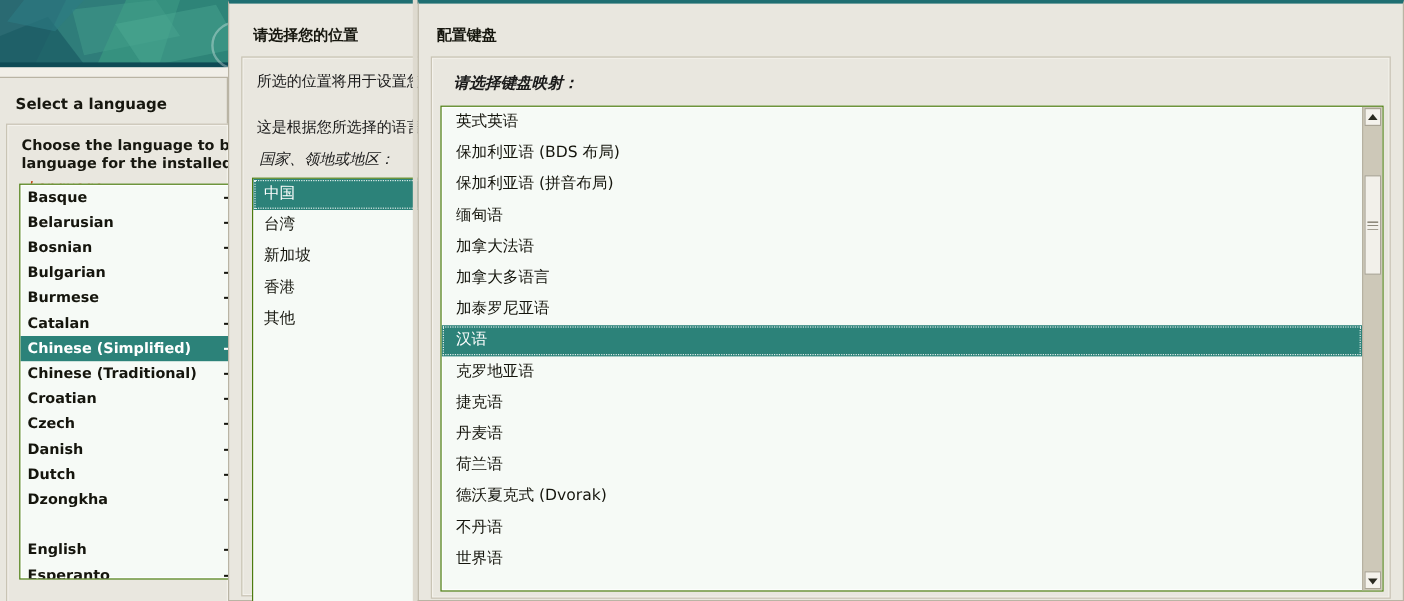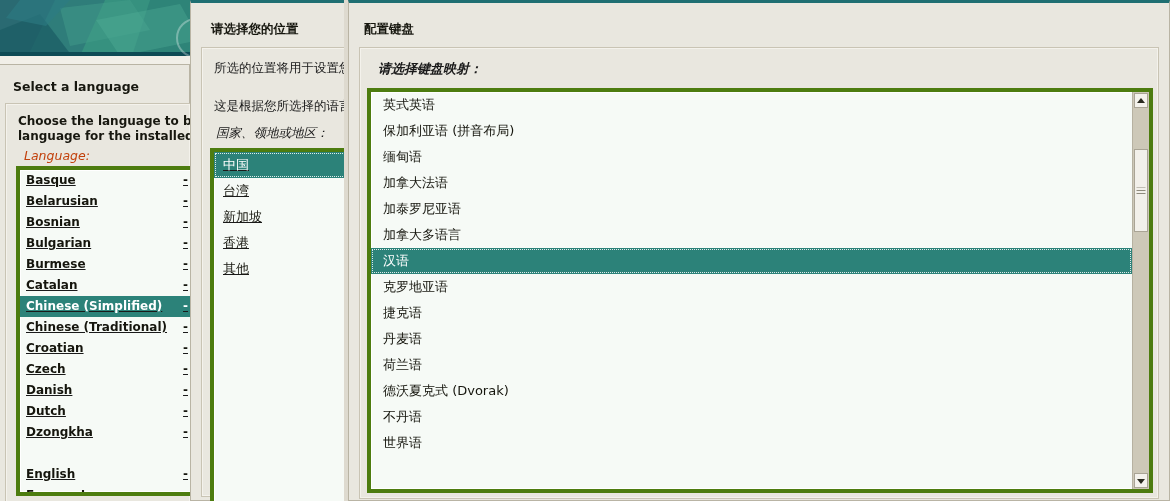--- a/index.html
+++ b/index.html
@@ -23,40 +23,39 @@
       border-radius:50%;box-sizing:border-box;}
 
   
   .panel{background:#e9e7df;border:1px solid #b9b4a4;box-sizing:border-box;}
   .panel-title{font-weight:bold;font-size:12.5px;color:#17170f;}
   .frame{
     background:#e9e7df;border:1px solid #c9c4b4;box-sizing:border-box;
     box-shadow:inset 0 0 0 1px #f4f2ec;
   }
   .listbox{
-    background:#f6faf6;border:4px solid #4d7c0f;box-sizing:border-box;
+    background:#f6faf6;border:1px solid #4d7c0f;box-sizing:border-box;
     overflow:hidden;position:relative;
     box-shadow:inset 0 0 0 1px #ffffff;
-    text-decoration:underline;
   }
   .row{
     height:21px;line-height:21px;padding:0 6px;white-space:nowrap;
     font-size:12px;color:#15150d;box-sizing:border-box;overflow:hidden;
   }
   .row.sel{background:#2c8279;color:#ffffff;}
   .row.sel.dotted{outline:1px dotted rgba(255,255,255,.85);outline-offset:-2px;}
 
   
   #langWin{left:-8px;top:64px;width:198px;height:445px;}
   #langWin .panel-title{position:absolute;left:20px;top:14px;}
   #lang-frame{position:absolute;left:12px;top:38px;width:186px;height:400px;}
   #lang-help{position:absolute;left:12px;top:10px;width:200px;font-weight:bold;
       font-size:12px;line-height:15px;color:#17170f;}
   #lang-sub{position:absolute;left:18px;top:44px;font-style:italic;font-size:12.5px;color:#c2410c;}
-  #lang-list{position:absolute;left:10px;top:62px;width:182px;height:330px;}
+  #lang-list{position:absolute;left:10px;top:49px;width:182px;height:330px;}
   #lang-list .row{font-weight:bold;display:flex;justify-content:space-between;}
   #lang-list .row .dash{margin-left:12px;font-weight:bold;}
 
   
   #locWin{left:190px;top:0;width:162px;height:501px;border-top:3px solid #1f6f72;}
   #locWin .panel-title{position:absolute;left:20px;top:18px;}
   #loc-frame{position:absolute;left:10px;top:44px;width:165px;height:450px;}
   #loc-p1{position:absolute;left:12px;top:12px;font-size:12.5px;white-space:nowrap;}
   #loc-p2{position:absolute;left:12px;top:50px;font-size:12.5px;white-space:nowrap;}
   #loc-sub{position:absolute;left:14px;top:77px;font-style:italic;font-size:12.5px;white-space:nowrap;}
@@ -209,25 +208,26 @@
 
 <div class="layer panel" id="kbdWin">
   <div class="panel-title">配置键盘</div>
 
   <div class="frame" id="kbd-frame">
     <div id="kbd-sub">请选择键盘映射：</div>
 
     <div class="listbox" id="kbd-list">
       <div class="rows">
         <div class="row">英式英语</div>
+        <div class="row">保加利亚语 (BDS 布局)</div>
         <div class="row">保加利亚语 (拼音布局)</div>
         <div class="row">缅甸语</div>
         <div class="row">加拿大法语</div>
+        <div class="row">加拿大多语言</div>
         <div class="row">加泰罗尼亚语</div>
-        <div class="row">加拿大多语言</div>
         <div class="row sel dotted">汉语</div>
         <div class="row">克罗地亚语</div>
         <div class="row">捷克语</div>
         <div class="row">丹麦语</div>
         <div class="row">荷兰语</div>
         <div class="row">德沃夏克式 (Dvorak)</div>
         <div class="row">不丹语</div>
         <div class="row">世界语</div>
       </div>
 

